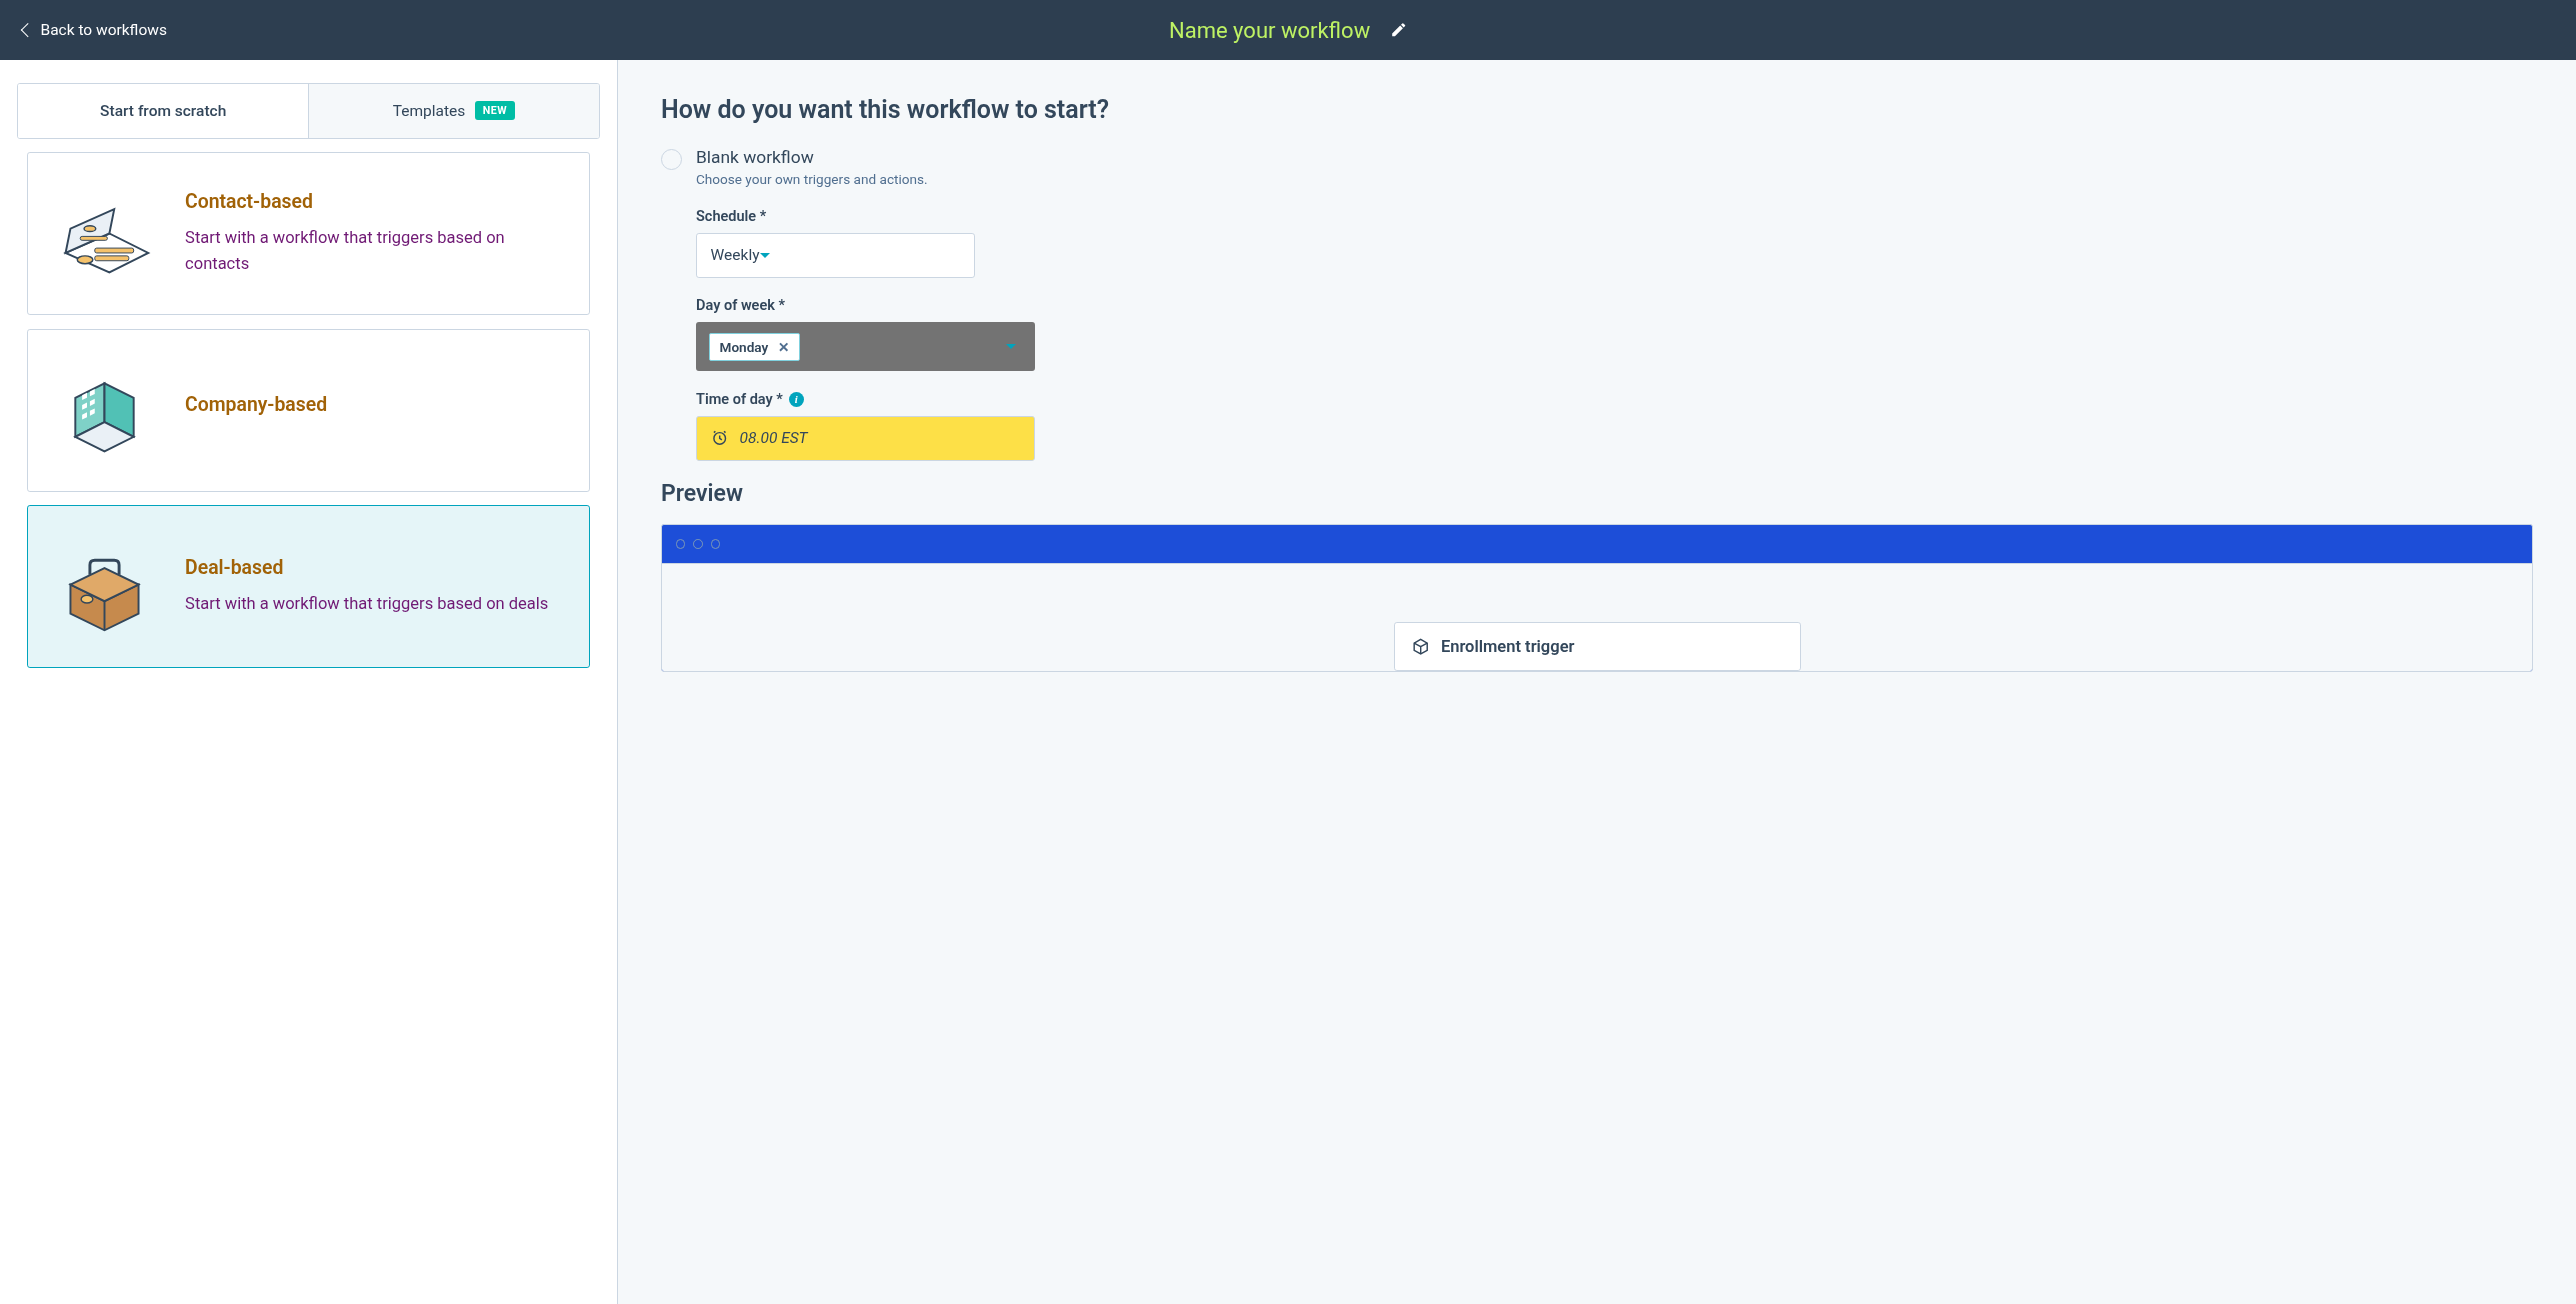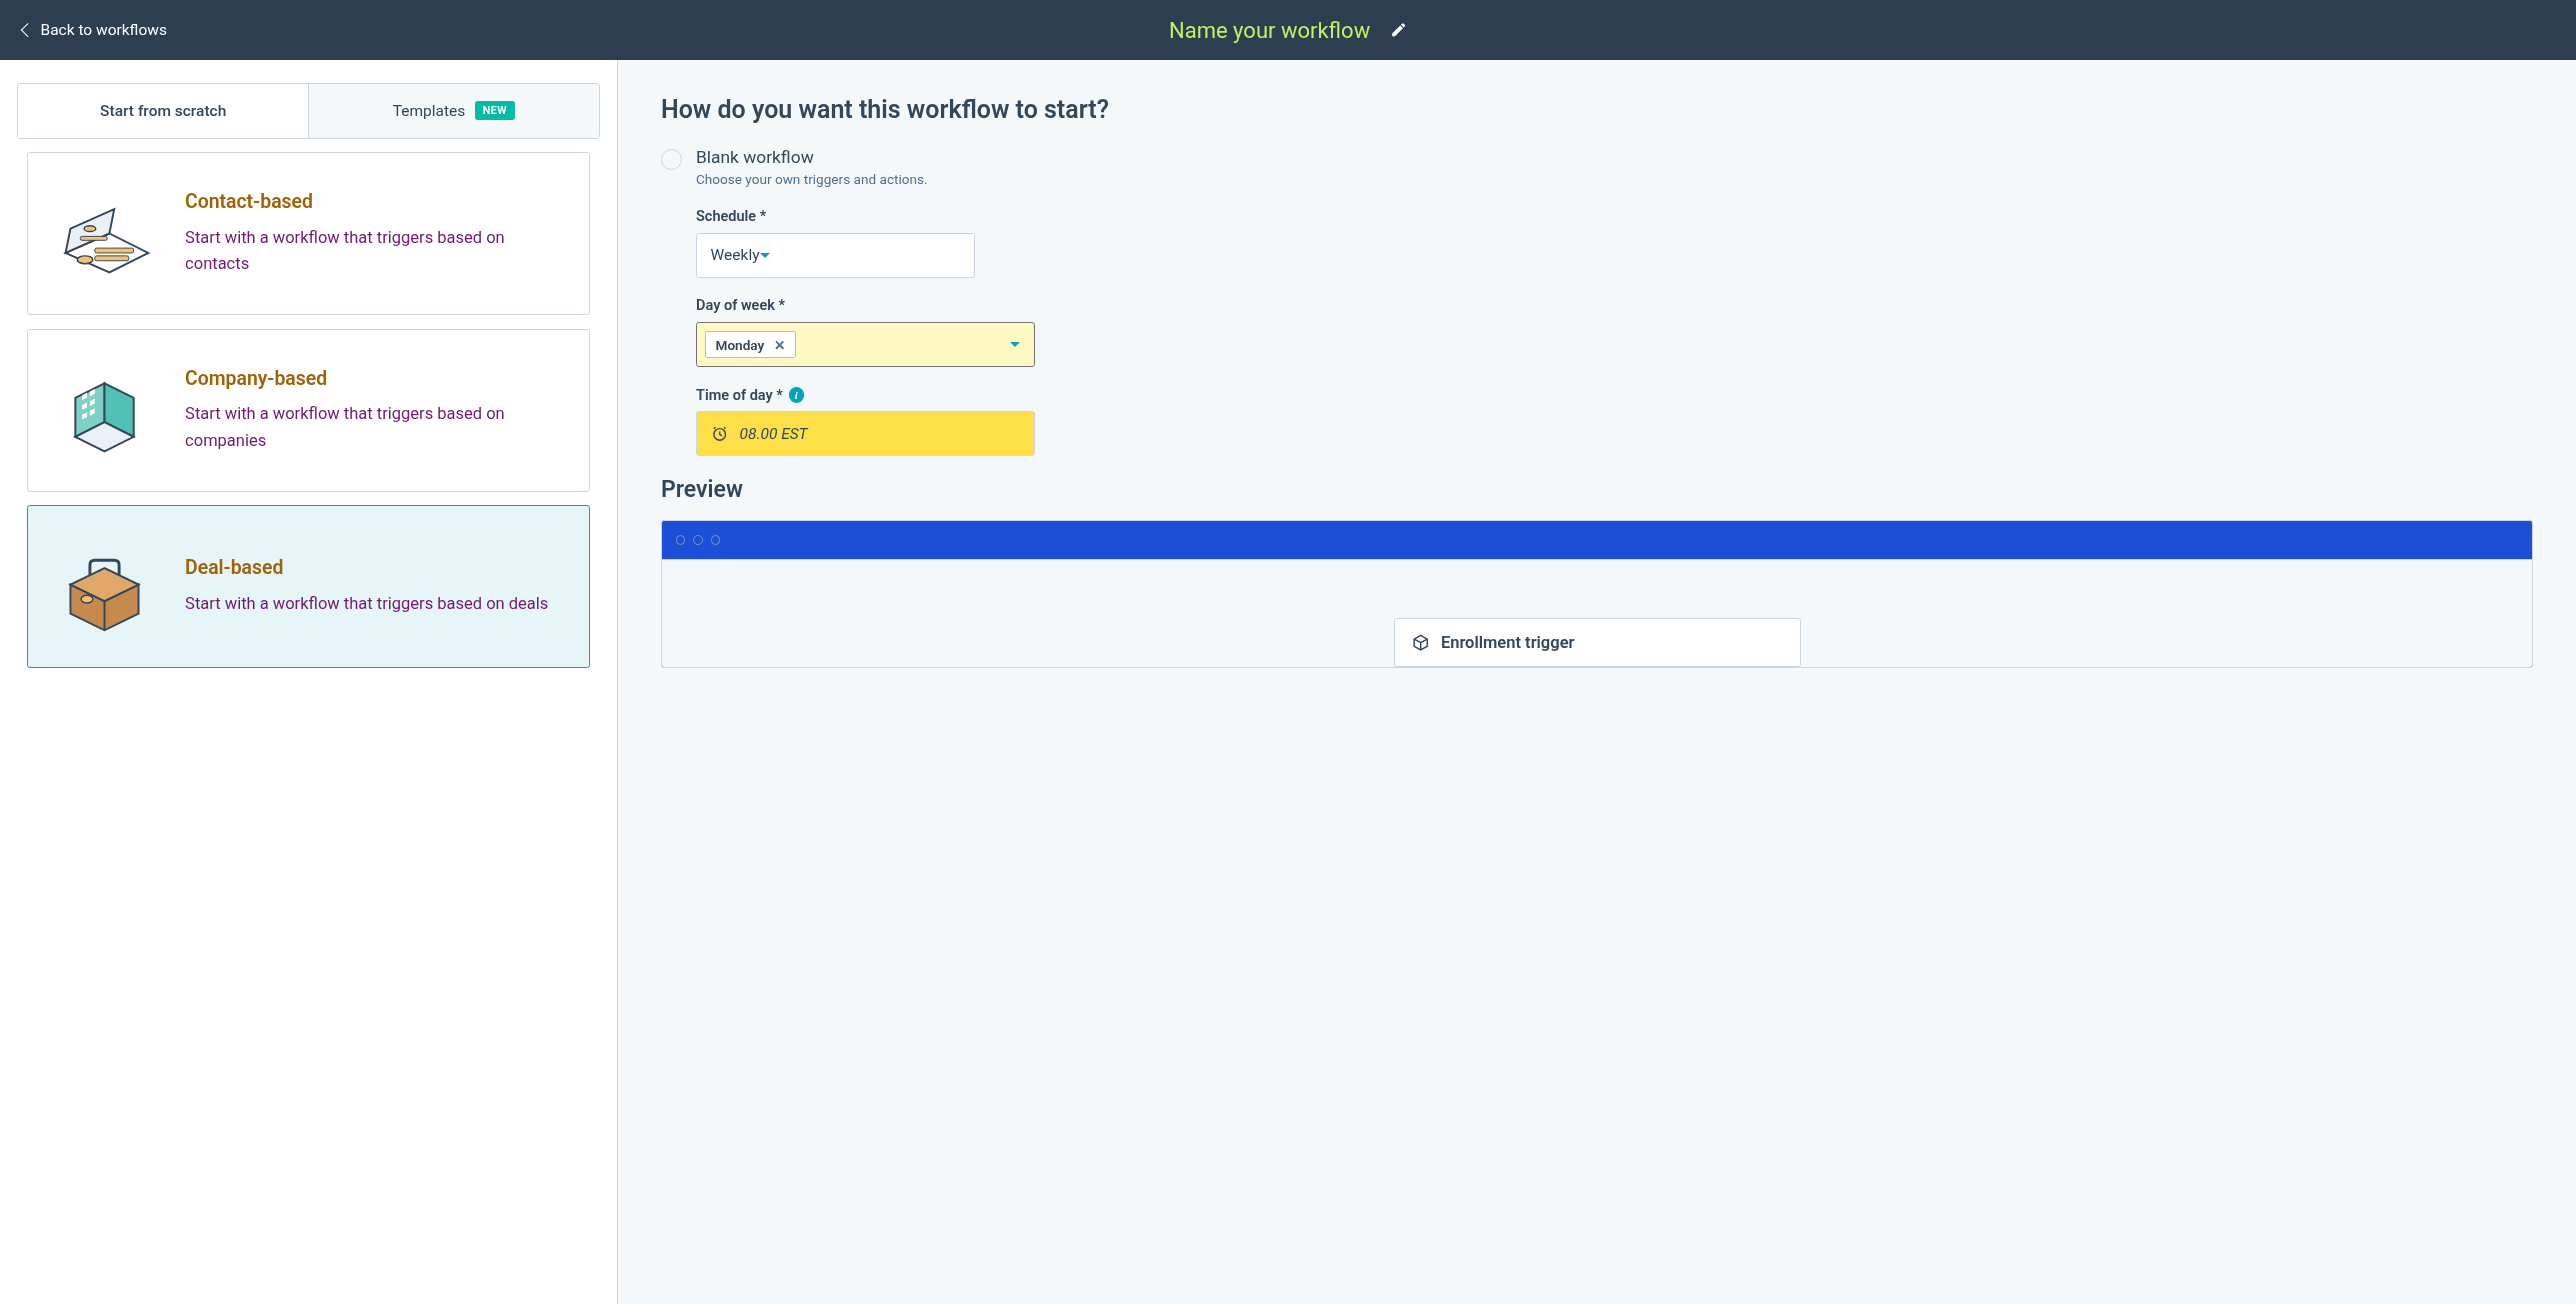--- a/index.html
+++ b/index.html
@@ -229,23 +229,23 @@
       color: #33475b;
     }
     .chip-x {
       color: #516f90;
       cursor: pointer;
       font-size: 13.6px;
     }
     .multiselect {
       width: 339px;
       min-height: 45px;
-      border: 1px solid #737373;
-      border-radius: 2.9px;
-      background: #fef9c3;
+      border: 5px solid #737373;
+      border-radius: 2.9px;
+      background: #737373;
       display: flex;
       align-items: center;
       justify-content: space-between;
       padding: 5.8px 13.6px 5.8px 7.8px;
       cursor: pointer;
     }
     .text-input {
       width: 339px;
       height: 45px;
       border: 1px solid #cbd6e2;
@@ -395,21 +395,20 @@
             <rect x="30" y="48" width="5" height="5" fill="#fff" transform="skewY(-26)"></rect>
             <rect x="22" y="58" width="5" height="5" fill="#fff" transform="skewY(-26)"></rect>
             <rect x="30" y="58" width="5" height="5" fill="#fff" transform="skewY(-26)"></rect>
             <rect x="50" y="60" width="5" height="5" fill="#fff" transform="skewY(26)"></rect>
             <rect x="58" y="60" width="5" height="5" fill="#fff" transform="skewY(26)"></rect>
           </g>
         </svg>
       </div>
       <div class="card-body">
         <div class="card-title">Company-based</div>
-        <div class="card-desc">Start with a workflow that triggers based on companies</div>
       </div>
     </div>
 
     <div class="card selected">
       <div class="card-icon">
         <svg viewBox="0 0 110 110" width="107" height="107">
           <g transform="translate(10,18)">
             <path d="M10 65 L45 82 L80 65 L80 35 L45 52 L10 35 Z" fill="#c68a4d" stroke="#33475b" stroke-width="2"></path>
             <path d="M10 35 L45 18 L80 35 L45 52 Z" fill="#e0a968" stroke="#33475b" stroke-width="2"></path>
             <path d="M45 52 L45 82" stroke="#33475b" stroke-width="2"></path>

